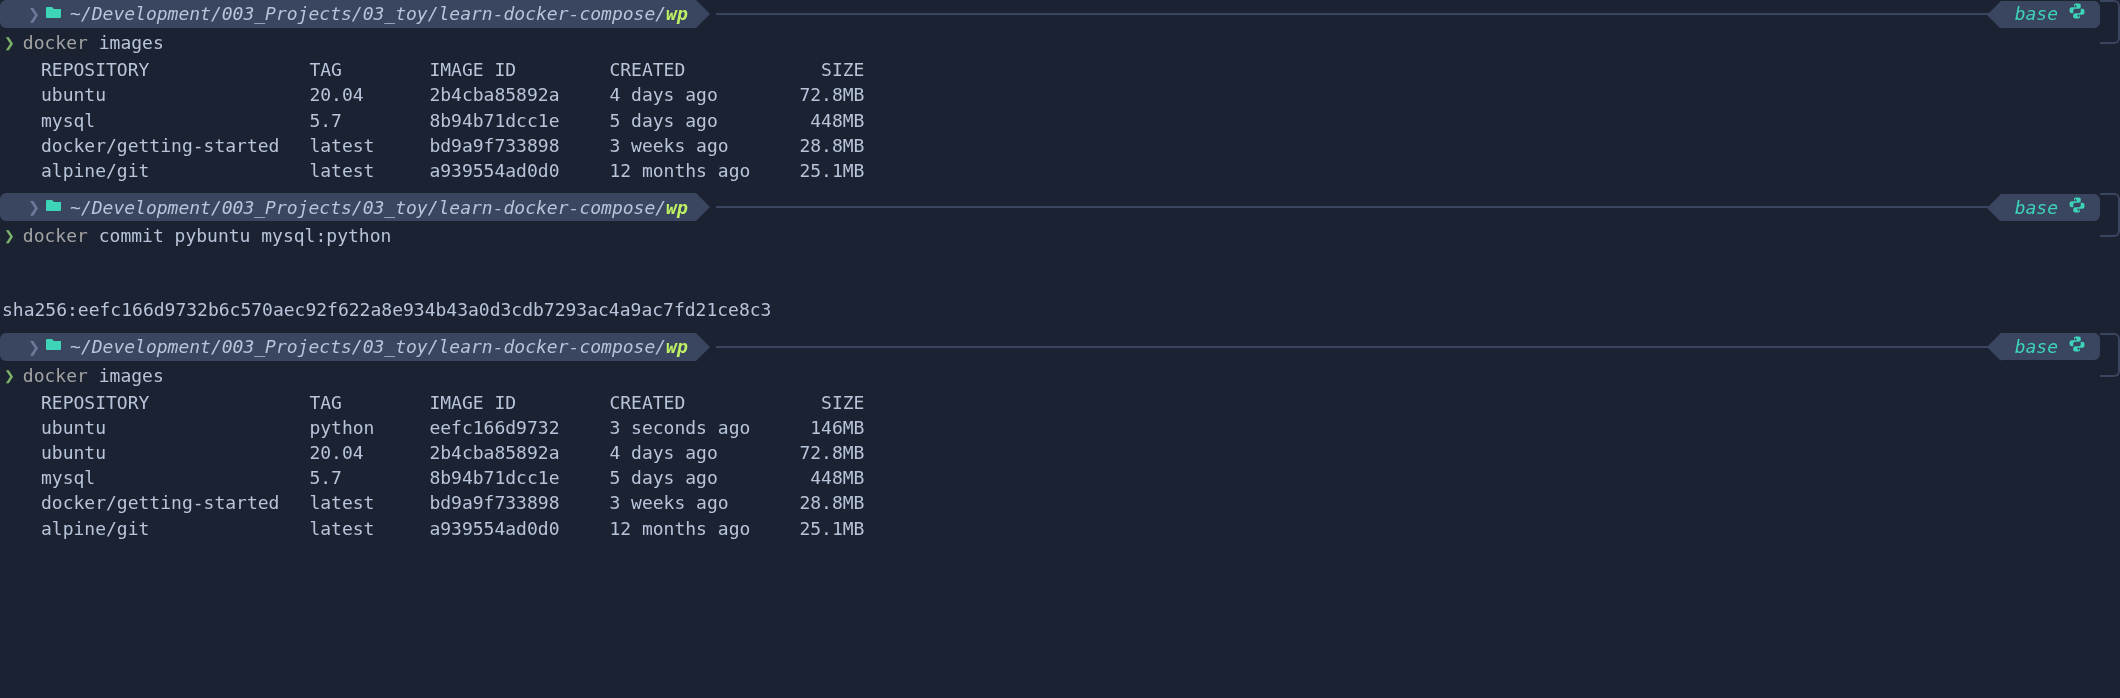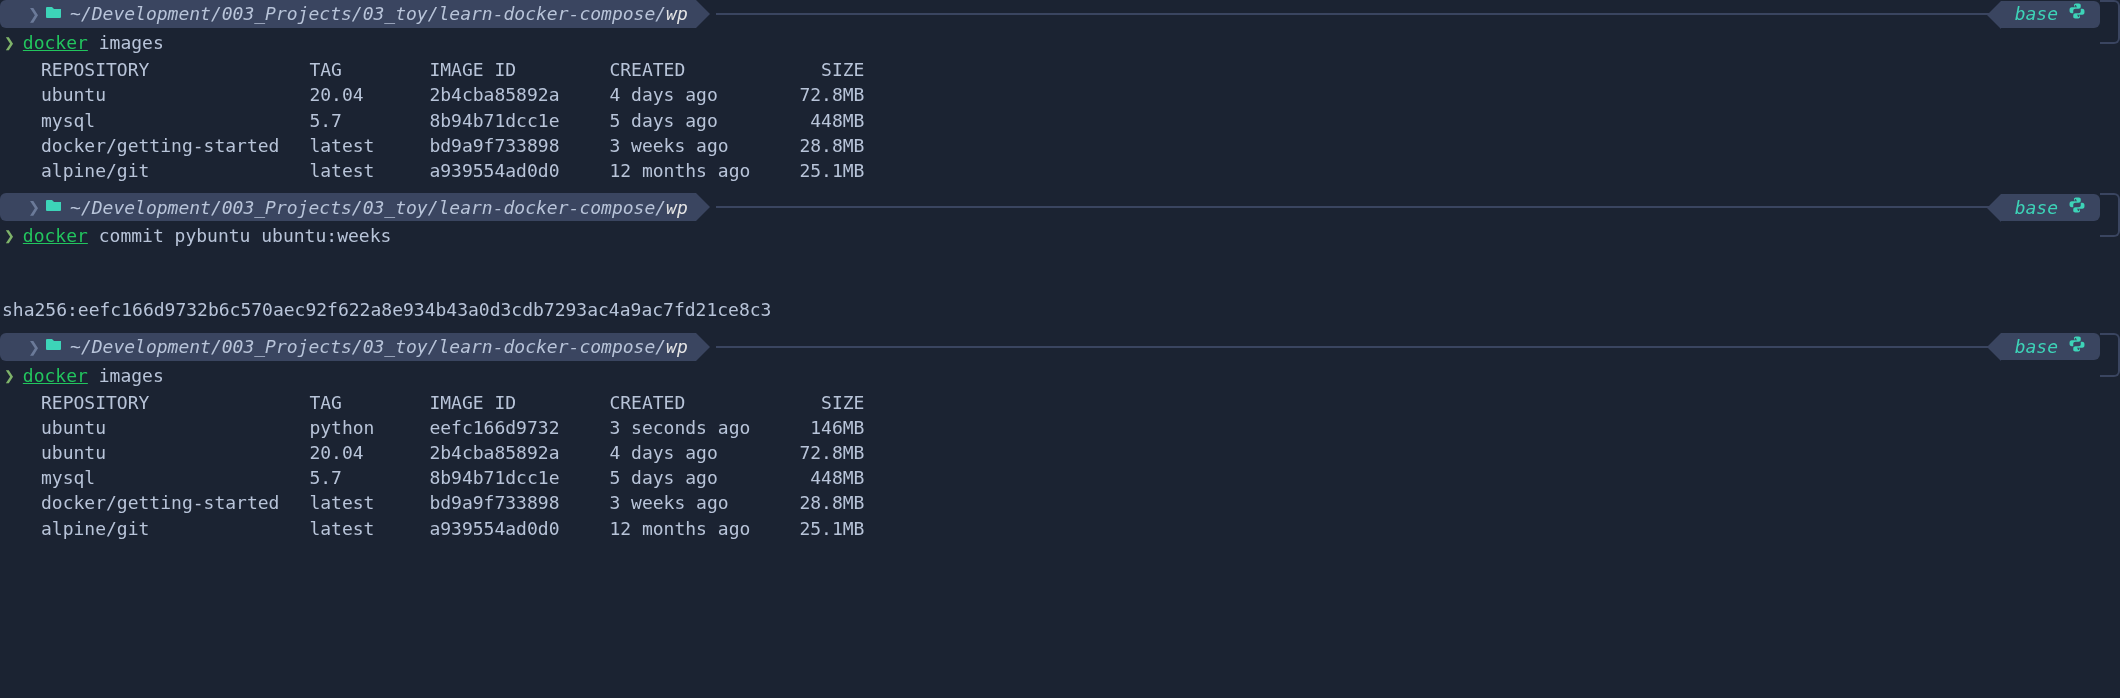--- a/index.html
+++ b/index.html
@@ -56,22 +56,23 @@
       margin: 0 6px;
       font-size: 20px;
       font-weight: bold;
     }
     .prompt-folder {
       color: #3dd4b8;
       margin-right: 8px;
       font-size: 15px;
     }
     .prompt-path {
-      color: #e5e5e5;
+      color: #bef264;
       font-style: italic;
+      font-weight: bold;
     }
     .prompt-path-alt {
       color: #b8c4d9;
       font-style: italic;
     }
     .prompt-divider {
       flex: 1;
       height: 2px;
       background: #3a4560;
       margin: 0 0 0 20px;
@@ -128,22 +129,21 @@
     }
     .cmd-line {
       padding: 2px 0 2px 4px;
     }
     .cmd-caret {
       color: #7fb36a;
       font-weight: bold;
       margin-right: 8px;
     }
     .cmd-exe {
-      color: #22c55e;
-      text-decoration: underline;
+      color: #a3a3a3;
     }
     .cmd-args {
       color: #b8c4d9;
     }
     .output {
       color: #b8c4d9;
       padding-left: 2px;
       white-space: pre;
       margin-top: 47px;
     }
@@ -215,21 +215,21 @@
             <span class="prompt-env">base</span>
             <span class="prompt-python"><svg width="18" height="18" viewBox="0 0 24 24">
                 <path fill="#3dd4b8" d="M12 2c-2 0-4 .3-4 2v2h4v1H5c-2 0-3 1-3 4s1 4 3 4h2v-3c0-2 1-3 3-3h4c2 0 3-1 3-3V4c0-1.7-2-2-5-2zm-2 2a1 1 0 110 2 1 1 0 010-2z"></path>
                 <path fill="#3dd4b8" d="M12 22c2 0 4-.3 4-2v-2h-4v-1h7c2 0 3-1 3-4s-1-4-3-4h-2v3c0 2-1 3-3 3h-4c-2 0-3 1-3 3v2c0 1.7 2 2 5 2zm2-2a1 1 0 110-2 1 1 0 010 2z"></path>
               </svg></span>
           </div>
           <div class="right-hook"></div>
         </div>
         <div class="right-hook-bottom"></div>
       </div>
-      <div class="cmd-line"><span class="cmd-caret">❯</span><span class="cmd-exe">docker</span> <span class="cmd-args">commit pybuntu ubuntu:weeks</span></div>
+      <div class="cmd-line"><span class="cmd-caret">❯</span><span class="cmd-exe">docker</span> <span class="cmd-args">commit pybuntu mysql:python</span></div>
       <div class="output">sha256:eefc166d9732b6c570aec92f622a8e934b43a0d3cdb7293ac4a9ac7fd21ce8c3</div>
     </div>
     <div class="block">
       <div class="prompt-container">
         <div class="prompt-line">
           <div class="prompt-left">
             <span class="prompt-apple"></span>
             <span class="prompt-chev">❯</span>
             <span class="prompt-folder"><svg width="16" height="14" viewBox="0 0 16 14">
                 <path fill="#3dd4b8" d="M1 2h5l2 2h7v8a1 1 0 0 1-1 1H1a1 1 0 0 1-1-1V3a1 1 0 0 1 1-1z"></path>

